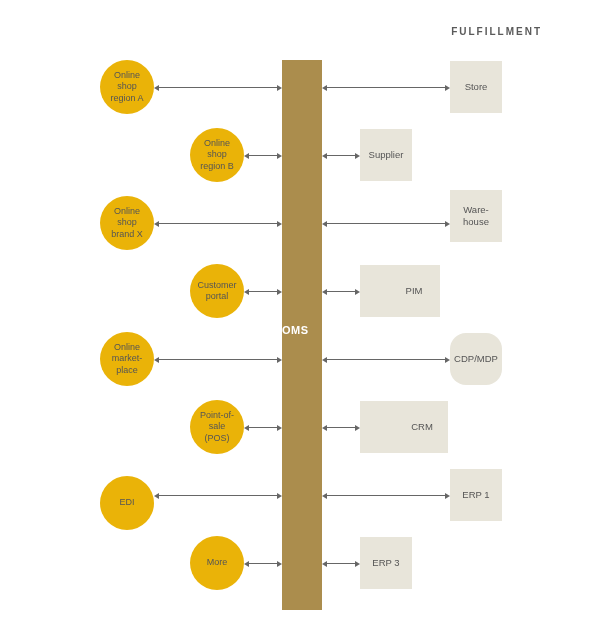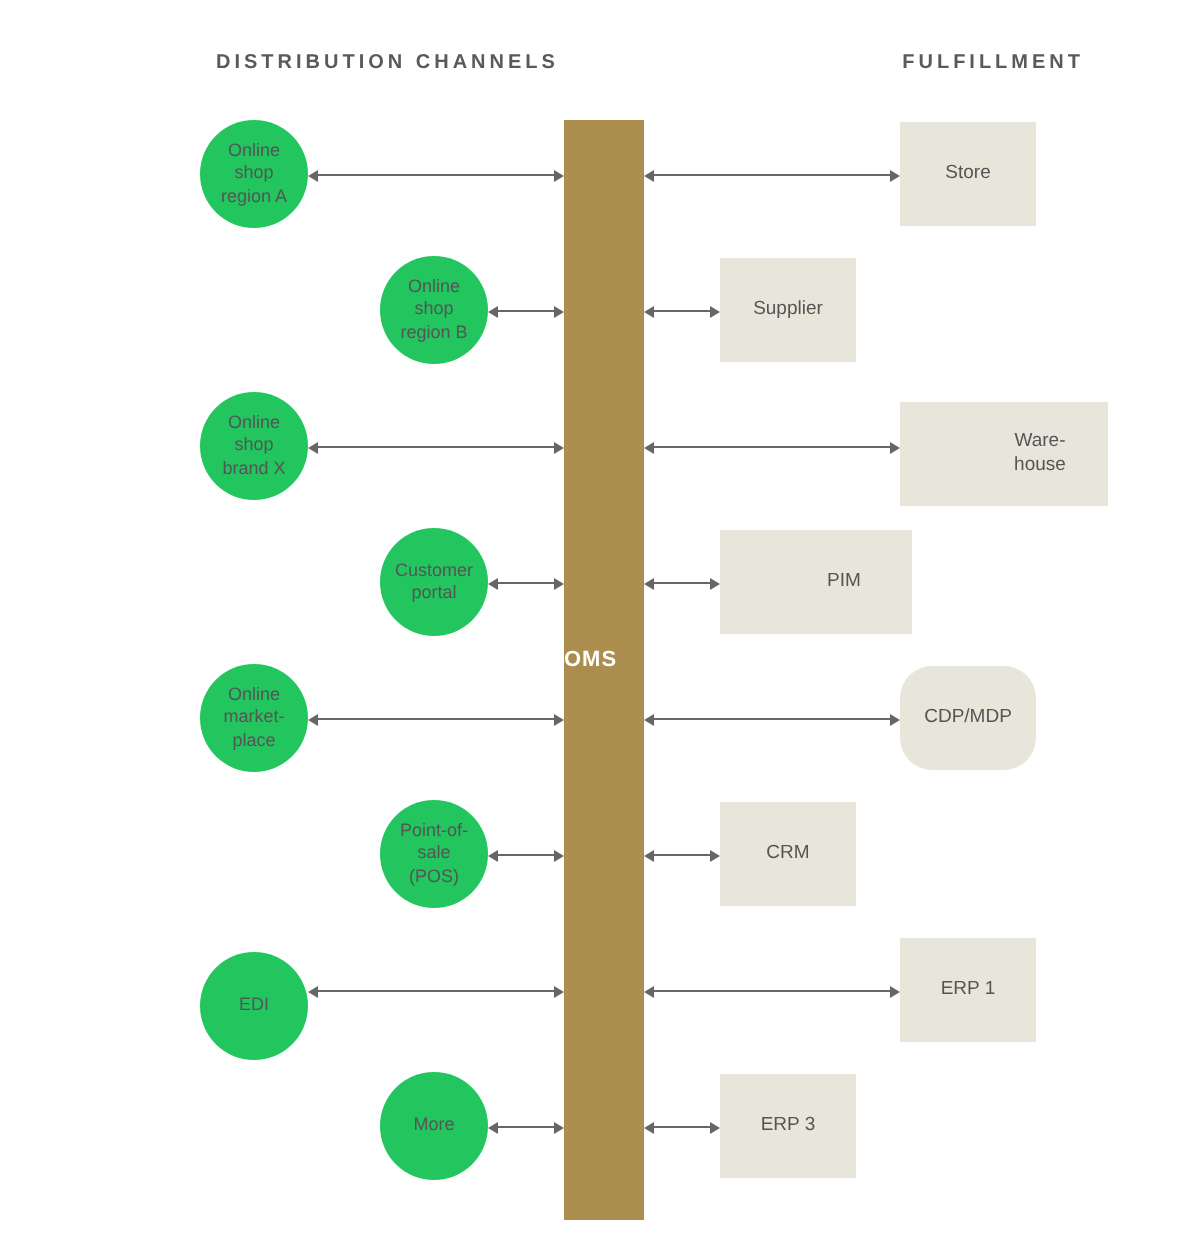--- a/index.html
+++ b/index.html
@@ -49,33 +49,33 @@
     color: #ffffff;
     letter-spacing: .5px;
   }
 
   
   .circle {
     position: absolute;
     width: 54px;
     height: 54px;
     border-radius: 50%;
-    background: #22c55e;
+    background: #eab308;
     display: flex;
     align-items: center;
     justify-content: center;
     text-align: center;
     font-size: 9px;
     line-height: 1.25;
     color: #555;
   }
   
   .square {
     position: absolute;
-    width: 68px;
+    width: 52px;
     height: 52px;
     background: #e8e5da;
     display: flex;
     align-items: center;
     justify-content: center;
     text-align: center;
     font-size: 9.5px;
     line-height: 1.25;
     color: #555;
   }
@@ -104,21 +104,20 @@
   .arrow::after { 
     right: -4px;
     border-left: 5px solid #666;
   }
 </style>
 </head>
 <body>
 
 <div class="stage">
 
-  <div class="hdr hdr-left">DISTRIBUTION CHANNELS</div>
 
   <div class="hdr hdr-right">FULFILLMENT</div>
 
   <div class="oms-bar"></div>
   <div class="oms-label">OMS</div>
 
   <div id="nodes">
       <div class="circle" style="left: 100px; top: 60px;">
         <span>Online<br>shop<br>region A</span>
       </div>
@@ -152,33 +151,33 @@
       </div>
       <div class="arrow" style="left: 248px; top: 563px; width: 30px;"></div>
       <div class="square" style="left: 450px; top: 61px;">
         <span>Store</span>
       </div>
       <div class="arrow" style="left: 326px; top: 87px; width: 120px;"></div>
       <div class="square" style="left: 360px; top: 129px;">
         <span>Supplier</span>
       </div>
       <div class="arrow" style="left: 326px; top: 155px; width: 30px;"></div>
-      <div class="square" style="left: 450px; top: 201px; padding-left: 36px;">
+      <div class="square" style="left: 450px; top: 190px;">
         <span>Ware-<br>house</span>
       </div>
       <div class="arrow" style="left: 326px; top: 223px; width: 120px;"></div>
       <div class="square" style="left: 360px; top: 265px; padding-left: 28px;">
         <span>PIM</span>
       </div>
       <div class="arrow" style="left: 326px; top: 291px; width: 30px;"></div>
       <div class="square" style="left: 450px; top: 333px; border-radius: 16px;">
         <span>CDP/MDP</span>
       </div>
       <div class="arrow" style="left: 326px; top: 359px; width: 120px;"></div>
-      <div class="square" style="left: 360px; top: 401px;">
+      <div class="square" style="left: 360px; top: 401px; padding-left: 36px;">
         <span>CRM</span>
       </div>
       <div class="arrow" style="left: 326px; top: 427px; width: 30px;"></div>
       <div class="square" style="left: 450px; top: 469px;">
         <span>ERP 1</span>
       </div>
       <div class="arrow" style="left: 326px; top: 495px; width: 120px;"></div>
       <div class="square" style="left: 360px; top: 537px;">
         <span>ERP 3</span>
       </div>

